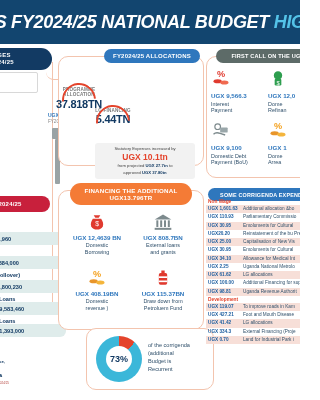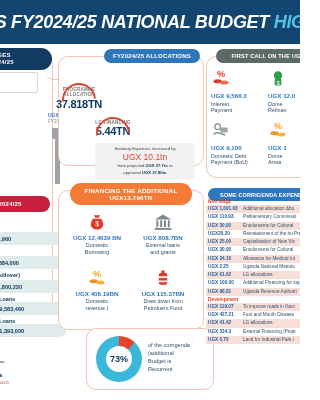--- a/index.html
+++ b/index.html
@@ -91,21 +91,21 @@
     border: 2px solid transparent;
     border-top-color: #e4442c; border-left-color: #e4442c;
     transform: rotate(40deg);
   }
 
   .mid-note {
     position: absolute; left: 95px; top: 143px; width: 100px;
     background: #f2f2f2; border-radius: 3px; padding: 3px 4px; text-align: center;
   }
   .mid-note-s  { font-size: 4.2px; color: #444; line-height: 1.5; }
-  .mid-note-b  { font-size: 8.5px; color: #e4442c; font-weight: normal; line-height: 1.3; }
+  .mid-note-b  { font-size: 8.5px; color: #e4442c; font-weight: bold; line-height: 1.3; }
   .mid-note-s b { color: #123a63; }
 
   .fin-item { position: absolute; text-align: center; width: 58px; }
   .fin-val { font-size: 6.2px; font-weight: bold; color: #2f77bd; line-height: 1.3; }
   .fin-lbl { font-size: 5.4px; color: #30506b; line-height: 1.25; }
 
   .icon-sq { display: block; margin: 0 auto 2px auto; }
 
   
   .donut88 {
@@ -209,21 +209,21 @@
   <div class="pill pill-blue" style="left:104px; top:49px; width:96px; height:14px; font-size:6px;">FY2024/25 ALLOCATIONS</div>
 
   <div class="donut-wrap" style="left:50px; top:78px; width:58px;margin-top:9px;">
     <div class="arc" style="left:12px; top:-4px; width:34px; height:34px;"></div>
     <div class="donut-cap">PROGRAMME</div>
     <div class="donut-cap">ALLOCATION</div>
     <div class="donut-val">37.818TN</div>
   </div>
 
 
-  <div class="donut-wrap" style="left:84px; top:120px; width:58px;">
+  <div class="donut-wrap" style="left:84px; top:108px; width:58px;">
     <div class="arc" style="left:12px; top:-3px; width:34px; height:34px;"></div>
     <div class="donut-cap">LG FINANCING</div>
     <div class="donut-val">5.44TN</div>
   </div>
 
   <div class="mid-note">
     <div class="mid-note-s">Statutory Expenses increased by</div>
     <div class="mid-note-b">UGX 10.1tn</div>
     <div class="mid-note-s"><span>from projected </span><b>UGX 27.7tn</b><span> to</span></div>
     <div class="mid-note-s"><span>approved </span><b>UGX 37.80tn</b></div>

